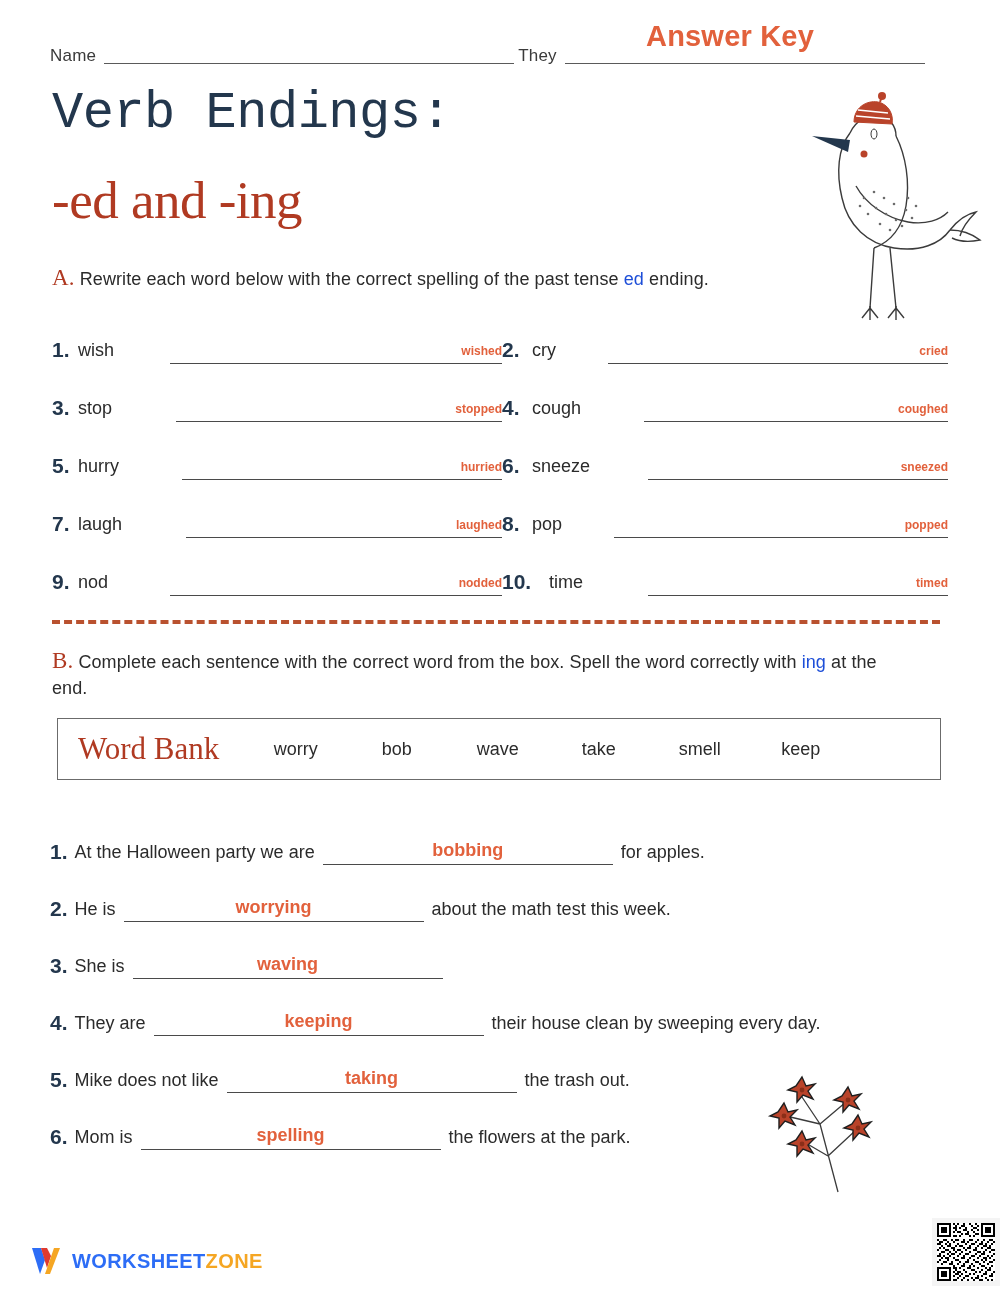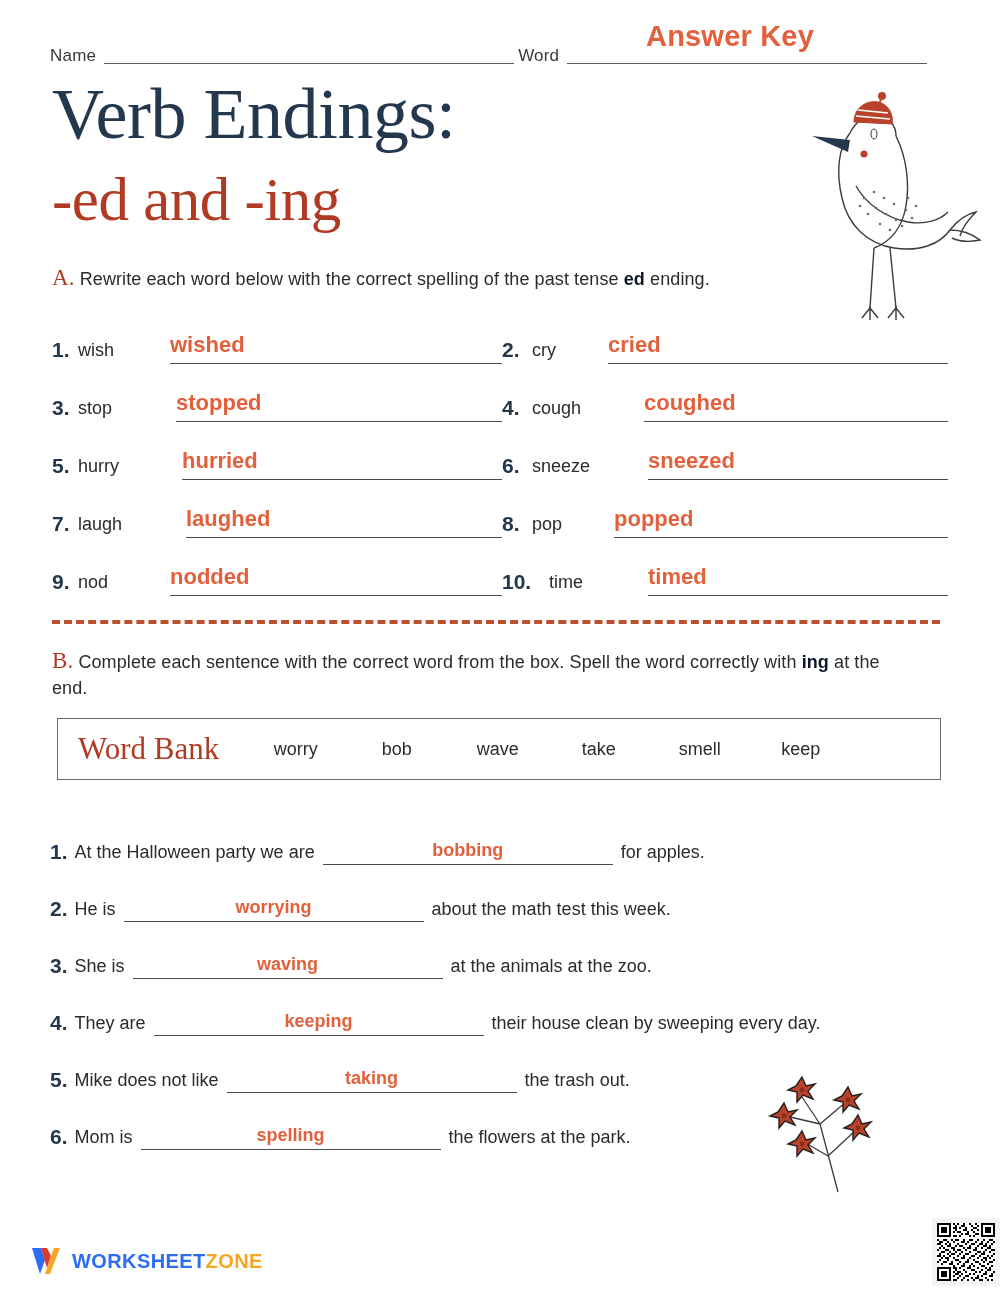--- a/index.html
+++ b/index.html
@@ -31,41 +31,41 @@
   .hdr-rule.date { max-width: 360px; }
   .answer-key {
     position: absolute; right: 50px; top: 20px;
     font-size: 29px; font-weight: bold; color: #e2613c;
     letter-spacing: .2px;
   }
 
   
   .title {
     position: absolute; left: 52px; top: 78px;
-    font-family: Liberation Serif, serif;
-    font-size: 72px; line-height: 72px; color: #23374d;
+    font-family: Liberation Mono, monospace;
+    font-size: 52px; line-height: 72px; color: #23374d;
     letter-spacing: -0.5px;
   }
   .subtitle {
     position: absolute; left: 52px; top: 164px;
     font-family: "Liberation Serif", serif;
-    font-size: 61px; line-height: 72px; color: #b03a22;
+    font-size: 53px; line-height: 72px; color: #b03a22;
     letter-spacing: -0.5px;
   }
 
   
   .instr {
     position: absolute; font-size: 18px; color: #2b2b2b;
     line-height: 26px; letter-spacing: .1px;
   }
   .instr .sec {
     font-family: "Liberation Serif", serif;
     color: #b03a22; font-size: 23px; font-weight: normal;
   }
-  .instr b { font-weight: bold; color: #0f172a; }
+  .instr b { font-weight: normal; color: #1d4ed8; }
 
   #instr-a { left: 52px; top: 265px; width: 860px; }
   #instr-b { left: 52px; top: 648px; width: 860px; }
 
   
   .grid-a { position: absolute; left: 50px; top: 318px; width: 900px; }
   .rowA {
     display: flex; width: 900px; height: 58px; align-items: flex-start;
   }
   .cellA { width: 450px; position: relative; height: 58px; }
@@ -77,22 +77,22 @@
     position: absolute; bottom: 15px;
     font-size: 18px; color: #2b2b2b;
   }
   .cellA .blank {
     position: absolute; right: 6px; bottom: 12px;
     border-bottom: 1.4px solid #4a4a4a;
     height: 1px;
   }
   .cellA .ans {
     position: absolute; bottom: 18px;
-    font-size: 22px; font-weight: bold; color: #e2613c;
-    text-align: left; white-space: nowrap;
+    font-size: 12px; font-weight: bold; color: #e2613c;
+    text-align: right; white-space: nowrap;
   }
 
   
   .divider {
     position: absolute; left: 52px; top: 620px; width: 888px; height: 0;
     border-top: 4px dashed #b9512f;
   }
 
   
   .wordbank {
@@ -162,21 +162,21 @@
   .flowers { position: absolute; left: 760px; top: 1032px; width: 140px; height: 170px; }
 </style>
 </head>
 <body>
 
 <div class="page">
 
   <div class="hdr">
     <span class="hdr-label">Name</span>
     <span class="hdr-rule name"></span>
-    <span class="hdr-label">Word</span>
+    <span class="hdr-label">They</span>
     <span class="hdr-rule date"></span>
   </div>
   <div class="answer-key">Answer Key</div>
 
   <div class="title">Verb Endings:</div>
   <div class="subtitle">-ed and -ing</div>
 
   <svg class="bird" viewBox="0 0 200 250">
     <g fill="none" stroke="#3b3b3b" stroke-width="1.4">
       <path d="M60 55 C48 70 46 95 52 120 C58 148 78 166 104 170 C130 174 150 166 160 152"></path>
@@ -333,21 +333,20 @@
           <span class="ans">worrying</span>
         </span>
         <span class="post">about the math test this week.</span>
       </div>
       <div class="rowB">
         <span class="num">3.</span>
         <span class="pre">She is</span>
         <span class="blankwrap" style="width: 310px;">
           <span class="ans">waving</span>
         </span>
-        <span class="post">at the animals at the zoo.</span>
       </div>
       <div class="rowB">
         <span class="num">4.</span>
         <span class="pre">They are</span>
         <span class="blankwrap" style="width: 330px;">
           <span class="ans">keeping</span>
         </span>
         <span class="post">their house clean by sweeping every day.</span>
       </div>
       <div class="rowB">

